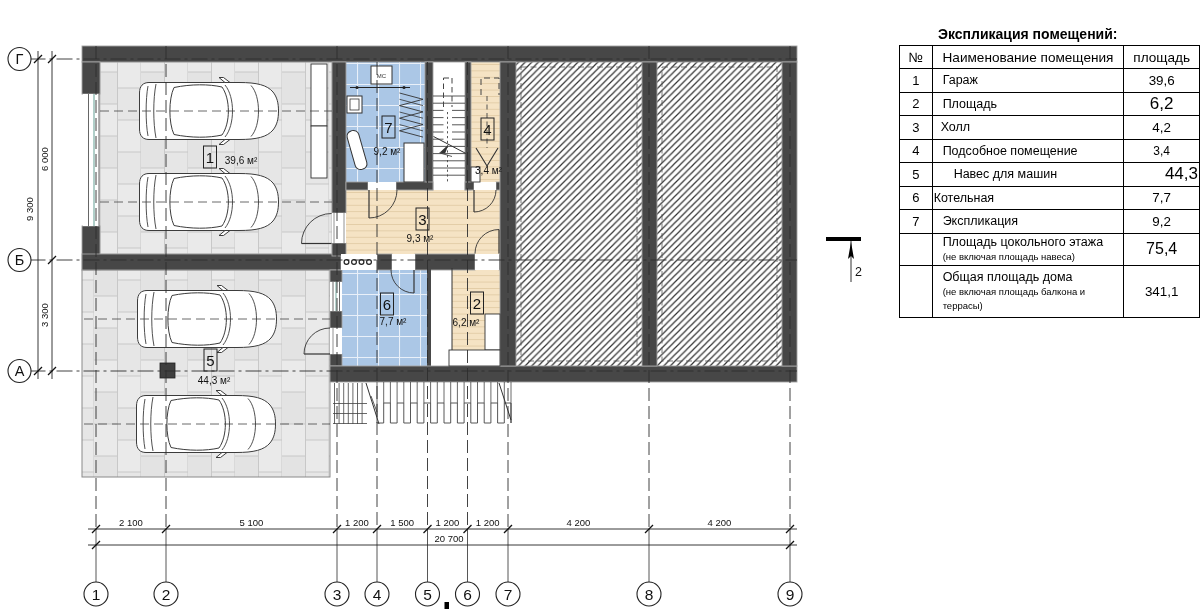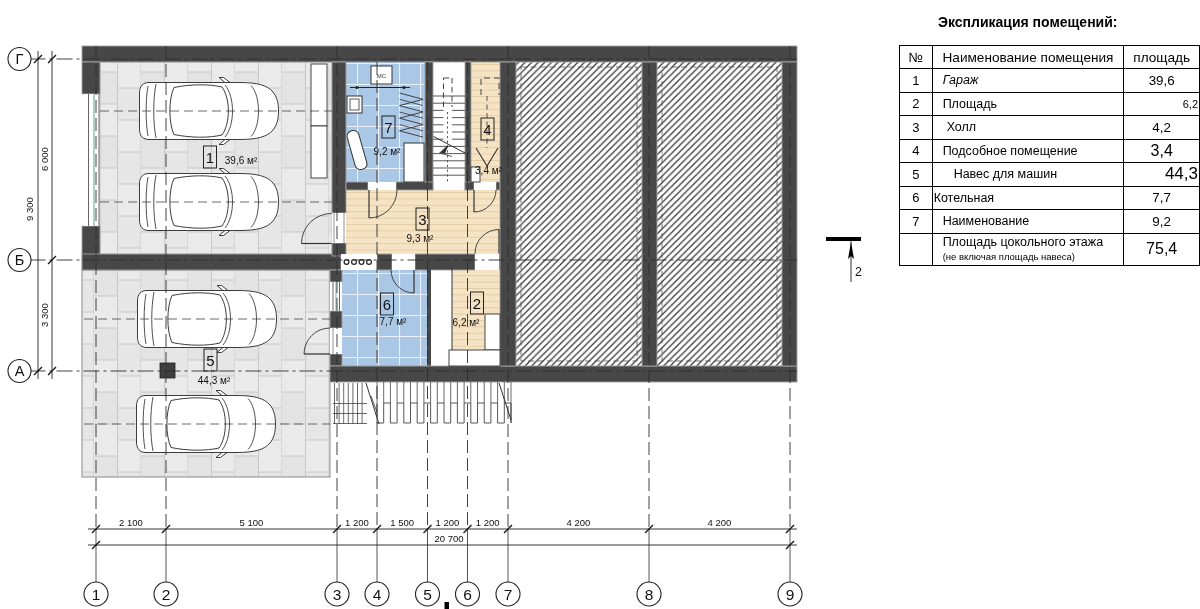--- a/index.html
+++ b/index.html
@@ -1,15 +1,15 @@
 <!DOCTYPE html>
 <html><head><meta charset="utf-8"><style>
 html,body{margin:0;padding:0;background:#ffffff;font-family:"Liberation Sans",sans-serif;}
 #page{position:relative;width:1200px;height:609px;overflow:hidden;background:#fff;}
-.t{position:absolute;color:#000;}
+.t{position:absolute;color:#000;margin-top:12px;}
 table.exp{border-collapse:collapse;position:absolute;left:899px;top:45px;}
 table.exp td{border:1px solid #000;font-family:"Liberation Sans",sans-serif;}
 </style></head><body>
 <div id="page">
 <svg width="1200" height="609" viewBox="0 0 1200 609">
 <defs>
 <pattern id="pav" width="47" height="64" patternUnits="userSpaceOnUse">
   <rect width="47" height="64" fill="#eaeaea"></rect>
   <rect x="0" y="8" width="23.5" height="32" fill="#e3e3e3"></rect>
   <rect x="23.5" y="24" width="23.5" height="32" fill="#e6e6e6"></rect>
@@ -345,53 +345,58 @@
 
 <table class="exp" style="font-size:12.5px;">
 <tbody>
         <tr style="height:23px;font-size:13.6px;">
           <td style="width:30px;text-align:center;">№</td>
           <td style="width:191px;text-align:center;">Наименование помещения</td>
           <td style="width:73px;text-align:center;">площадь</td>
         </tr>
 <tr style="height:23.5px;">
           <td style="text-align:center;font-size:13px;">1</td>
-          <td style="padding-left:10px;font-style:italic;">Гараж</td>
+          <td style="padding-left:10px;">Гараж</td>
           <td style="text-align:center;font-size:13.4px;">39,6</td>
         </tr>
 <tr style="height:23.5px;">
           <td style="text-align:center;font-size:13px;">2</td>
           <td style="padding-left:10px;">Площадь</td>
-          <td style="text-align:right;font-size:11px;">6,2</td>
+          <td style="text-align:center;font-size:17px;">6,2</td>
         </tr>
 <tr style="height:23.5px;">
           <td style="text-align:center;font-size:13px;">3</td>
-          <td style="padding-left:14px;">Холл</td>
+          <td style="padding-left:8px;">Холл</td>
           <td style="text-align:center;font-size:13.4px;">4,2</td>
         </tr>
 <tr style="height:23.5px;">
           <td style="text-align:center;font-size:13px;">4</td>
           <td style="padding-left:10px;">Подсобное помещение</td>
-          <td style="text-align:center;font-size:16px;">3,4</td>
+          <td style="text-align:center;font-size:12px;">3,4</td>
         </tr>
 <tr style="height:23.5px;">
           <td style="text-align:center;font-size:13px;">5</td>
           <td style="padding-left:21px;">Навес для машин</td>
           <td style="text-align:right;font-size:17px;">44,3</td>
         </tr>
 <tr style="height:23.5px;">
           <td style="text-align:center;font-size:13px;">6</td>
           <td style="padding-left:1px;">Котельная</td>
           <td style="text-align:center;font-size:13.4px;">7,7</td>
         </tr>
 <tr style="height:23.5px;">
           <td style="text-align:center;font-size:13px;">7</td>
-          <td style="padding-left:10px;">Наименование</td>
+          <td style="padding-left:10px;">Экспликация</td>
           <td style="text-align:center;font-size:13.4px;">9,2</td>
         </tr>
 <tr style="height:32px;">
           <td></td>
           <td style="padding-left:10px;">Площадь цокольного этажа<br><span style="font-size:9.5px;">(не включая площадь навеса)</span></td>
           <td style="text-align:center;font-size:16px;">75,4</td>
         </tr>
+<tr style="height:52px;">
+          <td></td>
+          <td style="padding-left:10px;">Общая площадь дома<br><span style="font-size:9.5px;">(не включая площадь балкона и террасы)</span></td>
+          <td style="text-align:center;font-size:13.4px;">341,1</td>
+        </tr>
 </tbody>
     </table>
 
 </div>
 </body></html>

